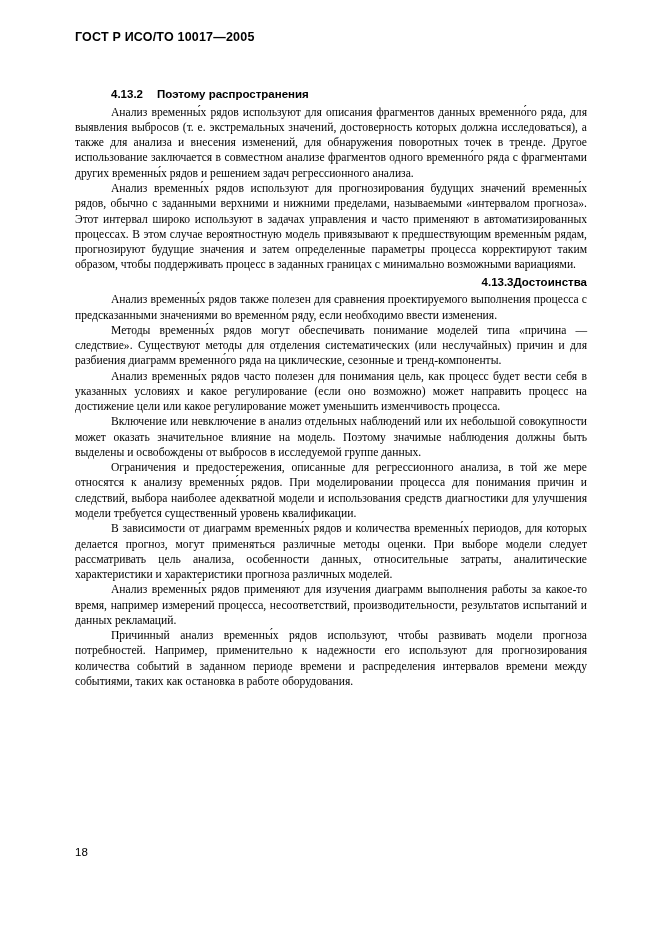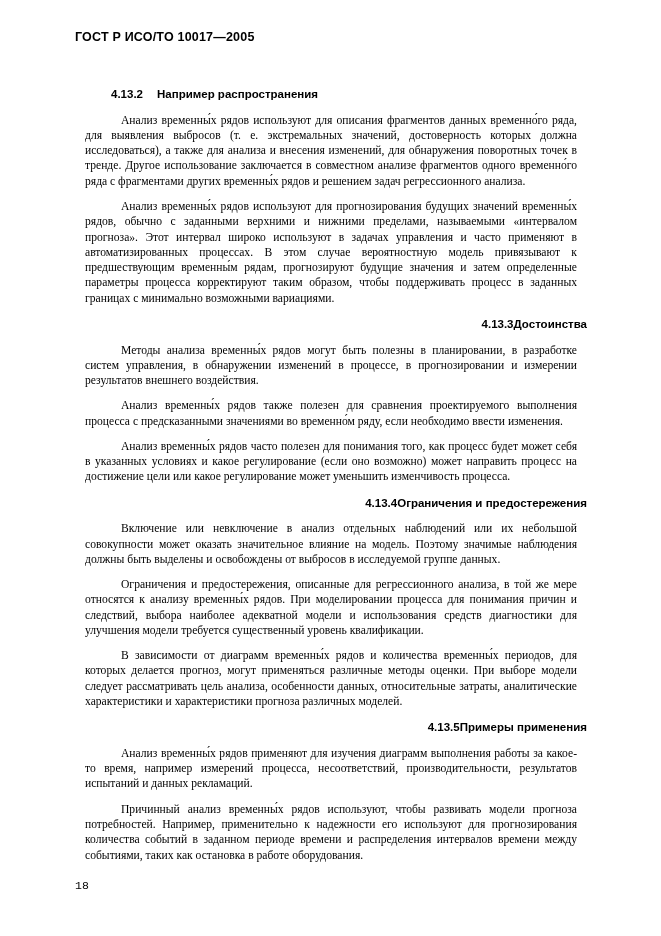--- a/index.html
+++ b/index.html
@@ -46,84 +46,78 @@
     font-size: 11.5px;
     margin: 0 0 2px 0;
     padding-left: 36px;
     line-height: 1.45;
   }
   .sec-head .num {
     display: inline-block;
     min-width: 46px;
   }
   p.para {
-    margin: 10px;
+    margin: 0;
     font-size: 11.6px;
     line-height: 1.318;
     text-align: justify;
     text-indent: 36px;
     hyphens: manual;
   }
   p.para + p.para {
     margin-top: 0px;
   }
   .sec-head.spaced {
     margin-top: 1px;
     text-align: right;
   }
   .folio {
     position: absolute;
     left: 75px;
-    top: 879px;
-    font-family: Liberation Mono, monospace;
+    top: 846px;
+    font-family: Liberation Sans, sans-serif;
     font-size: 11.5px;
   }
   .blk {
     margin-bottom: 0px;
   }
 </style>
 </head>
 <body>
 
 <div class="page">
 
   <div class="header">ГОСТ Р ИСО/ТО 10017—2005</div>
 
   <div class="content">
 
     <div class="blk">
       <div class="sec-head">
-        <span class="num">4.13.2</span><span>Например распространения</span>
+        <span class="num">4.13.2</span><span>Поэтому распространения</span>
       </div>
       <p class="para">Анализ временны́х рядов используют для описания фрагментов данных временно́го ряда, для выявления выбросов (т. е. экстремальных значений, достоверность которых должна исследоваться), а также для анализа и внесения изменений, для обнаружения поворотных точек в тренде. Другое использование заключается в совместном анализе фрагментов одного временно́го ряда с фрагментами других временны́х рядов и решением задач регрессионного анализа.</p>
       <p class="para">Анализ временны́х рядов используют для прогнозирования будущих значений временны́х рядов, обычно с заданными верхними и нижними пределами, называемыми «интервалом прогноза». Этот интервал широко используют в задачах управления и часто применяют в автоматизированных процессах. В этом случае вероятностную модель привязывают к предшествующим временны́м рядам, прогнозируют будущие значения и затем определенные параметры процесса корректируют таким образом, чтобы поддерживать процесс в заданных границах с минимально возможными вариациями.</p>
     </div>
 
     <div class="blk">
       <div class="sec-head spaced">
         <span class="num">4.13.3</span><span>Достоинства</span>
       </div>
-      <p class="para">Методы анализа временны́х рядов могут быть полезны в планировании, в разработке систем управления, в обнаружении изменений в процессе, в прогнозировании и измерении результатов внешнего воздействия.</p>
       <p class="para">Анализ временны́х рядов также полезен для сравнения проектируемого выполнения процесса с предсказанными значениями во временно́м ряду, если необходимо ввести изменения.</p>
-      <p class="para">Анализ временны́х рядов часто полезен для понимания того, как процесс будет может себя в указанных условиях и какое регулирование (если оно возможно) может направить процесс на достижение цели или какое регулирование может уменьшить изменчивость процесса.</p>
+      <p class="para">Методы временны́х рядов могут обеспечивать понимание моделей типа «причина — следствие». Существуют методы для отделения систематических (или неслучайных) причин и для разбиения диаграмм временно́го ряда на циклические, сезонные и тренд-компоненты.</p>
+      <p class="para">Анализ временны́х рядов часто полезен для понимания цель, как процесс будет вести себя в указанных условиях и какое регулирование (если оно возможно) может направить процесс на достижение цели или какое регулирование может уменьшить изменчивость процесса.</p>
     </div>
 
     <div class="blk">
-      <div class="sec-head spaced">
-        <span class="num">4.13.4</span><span>Ограничения и предостережения</span>
-      </div>
       <p class="para">Включение или невключение в анализ отдельных наблюдений или их небольшой совокупности может оказать значительное влияние на модель. Поэтому значимые наблюдения должны быть выделены и освобождены от выбросов в исследуемой группе данных.</p>
       <p class="para">Ограничения и предостережения, описанные для регрессионного анализа, в той же мере относятся к анализу временны́х рядов. При моделировании процесса для понимания причин и следствий, выбора наиболее адекватной модели и использования средств диагностики для улучшения модели требуется существенный уровень квалификации.</p>
       <p class="para">В зависимости от диаграмм временны́х рядов и количества временны́х периодов, для которых делается прогноз, могут применяться различные методы оценки. При выборе модели следует рассматривать цель анализа, особенности данных, относительные затраты, аналитические характеристики и характеристики прогноза различных моделей.</p>
     </div>
 
     <div class="blk">
-      <div class="sec-head spaced">
-        <span class="num">4.13.5</span><span>Примеры применения</span>
-      </div>
       <p class="para">Анализ временны́х рядов применяют для изучения диаграмм выполнения работы за какое-то время, например измерений процесса, несоответствий, производительности, результатов испытаний и данных рекламаций.</p>
       <p class="para">Причинный анализ временны́х рядов используют, чтобы развивать модели прогноза потребностей. Например, применительно к надежности его используют для прогнозирования количества событий в заданном периоде времени и распределения интервалов времени между событиями, таких как остановка в работе оборудования.</p>
     </div>
 
   </div>
 
   <div class="folio">18</div>
 
 </div>
 

